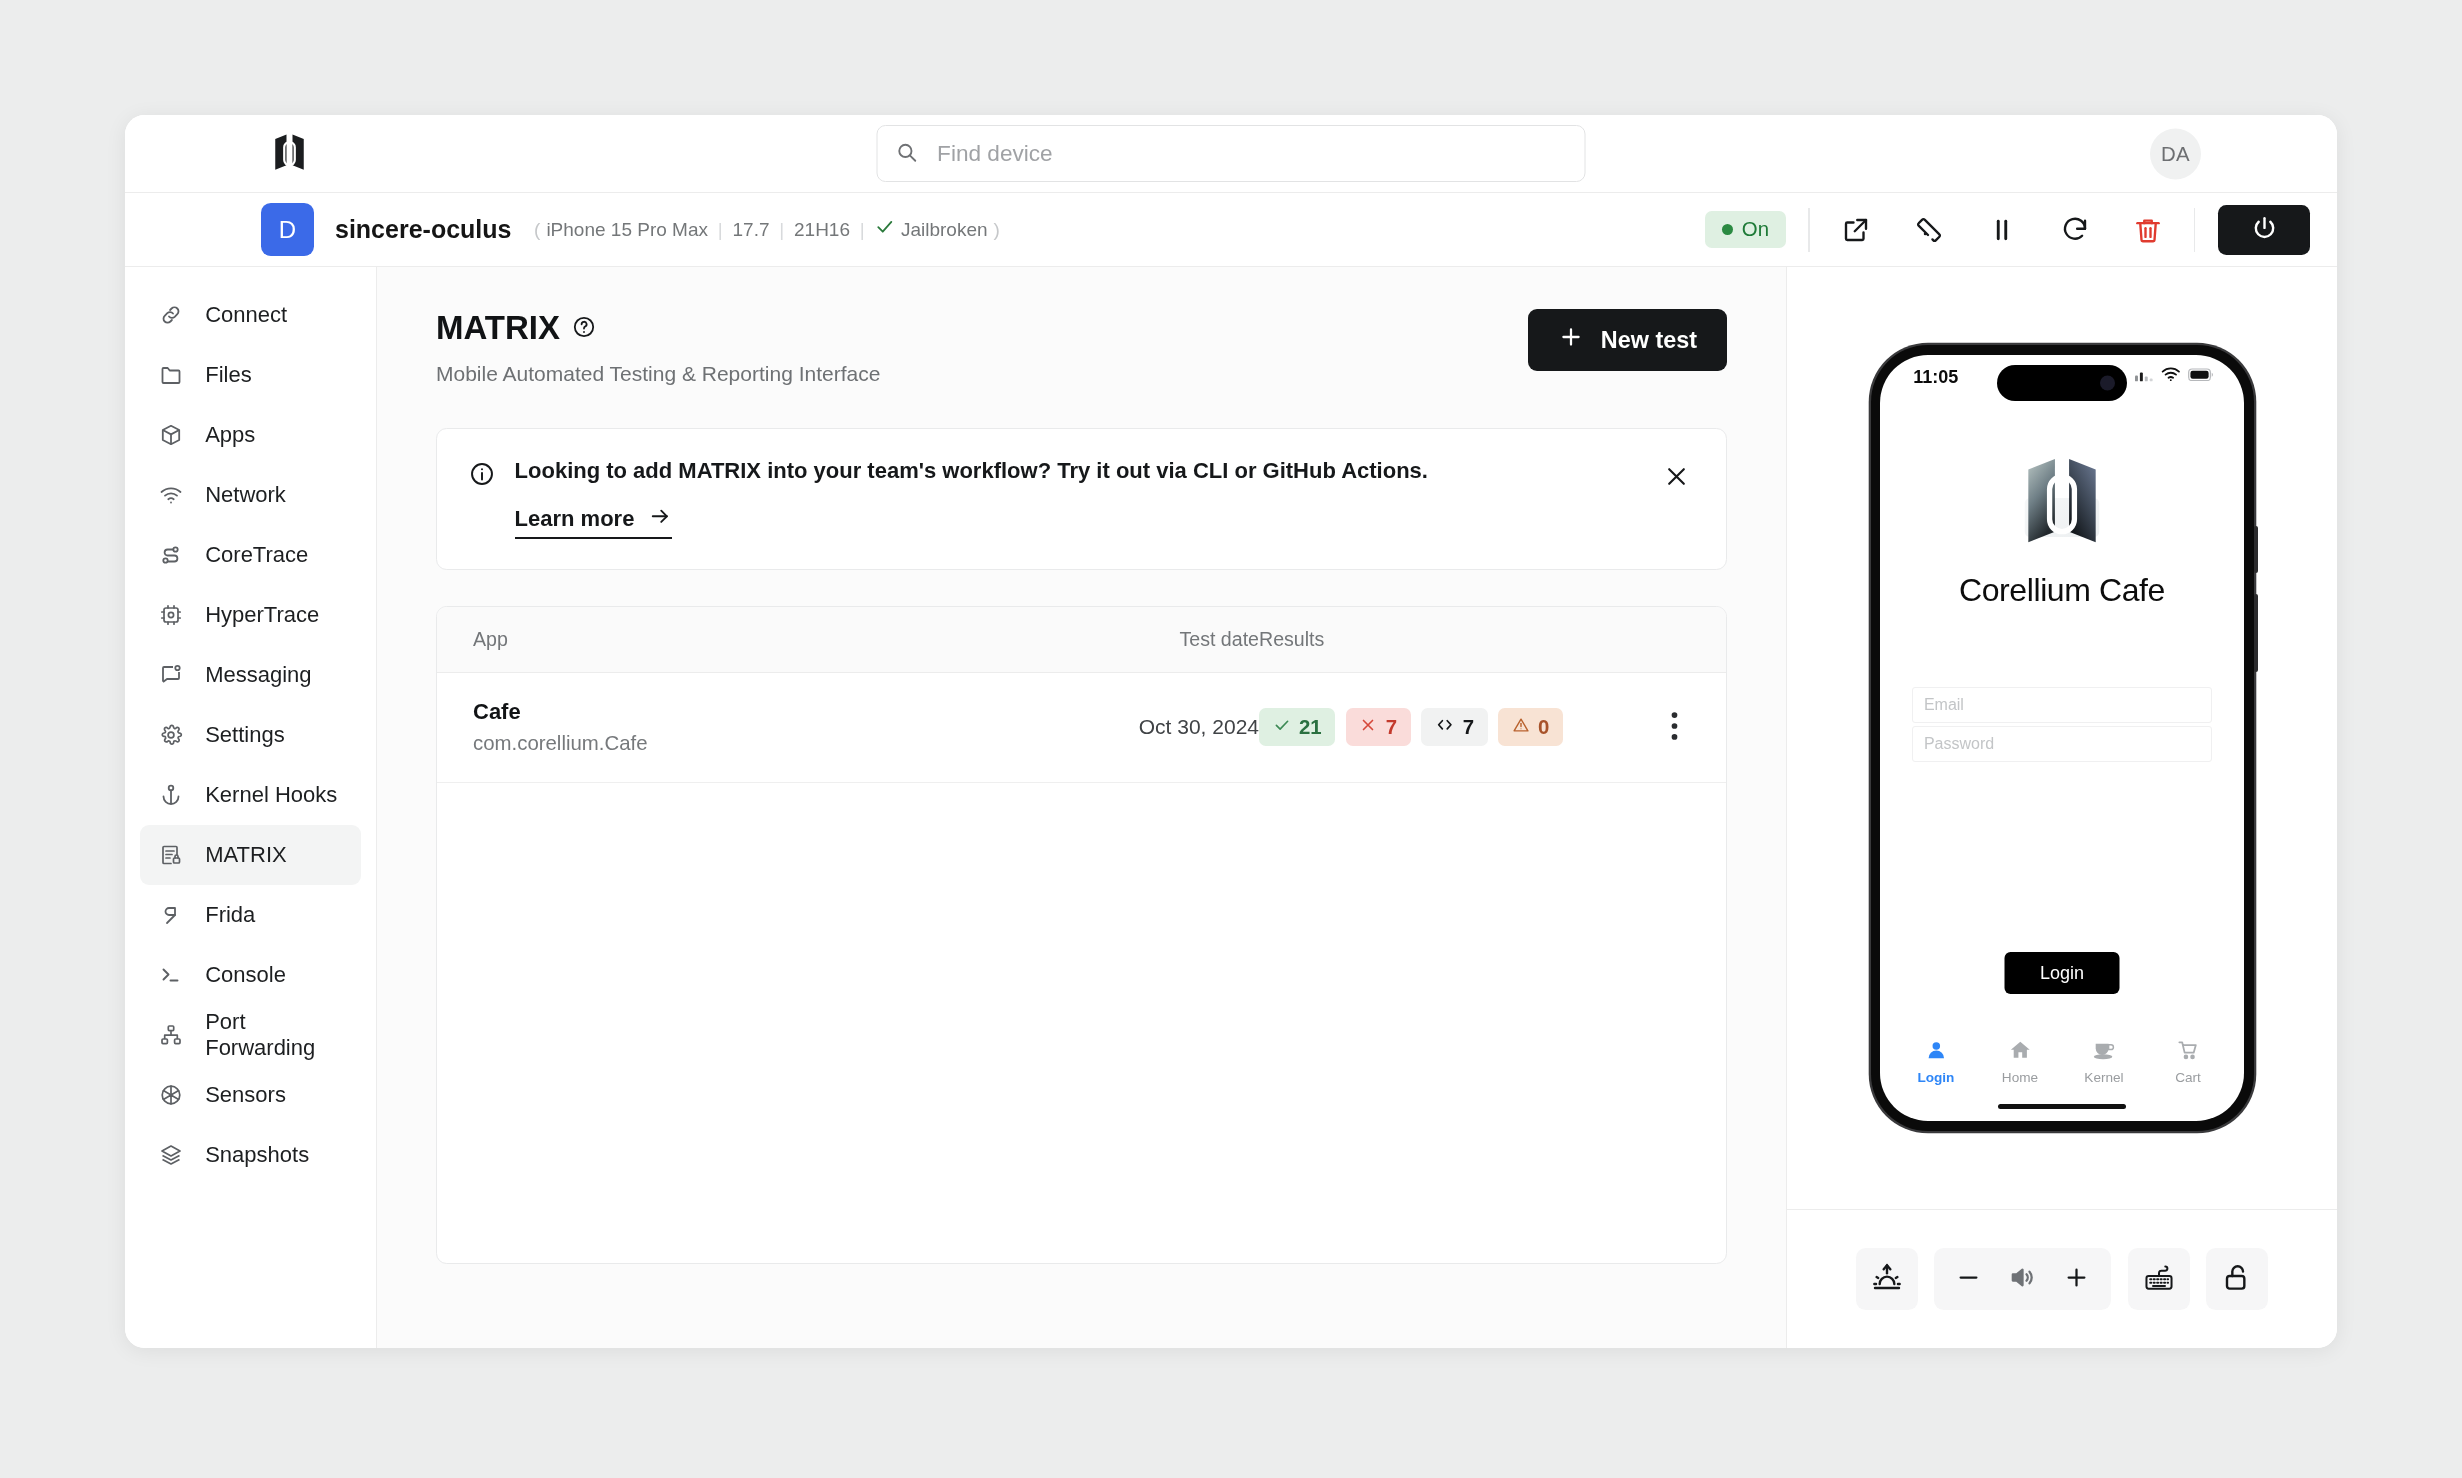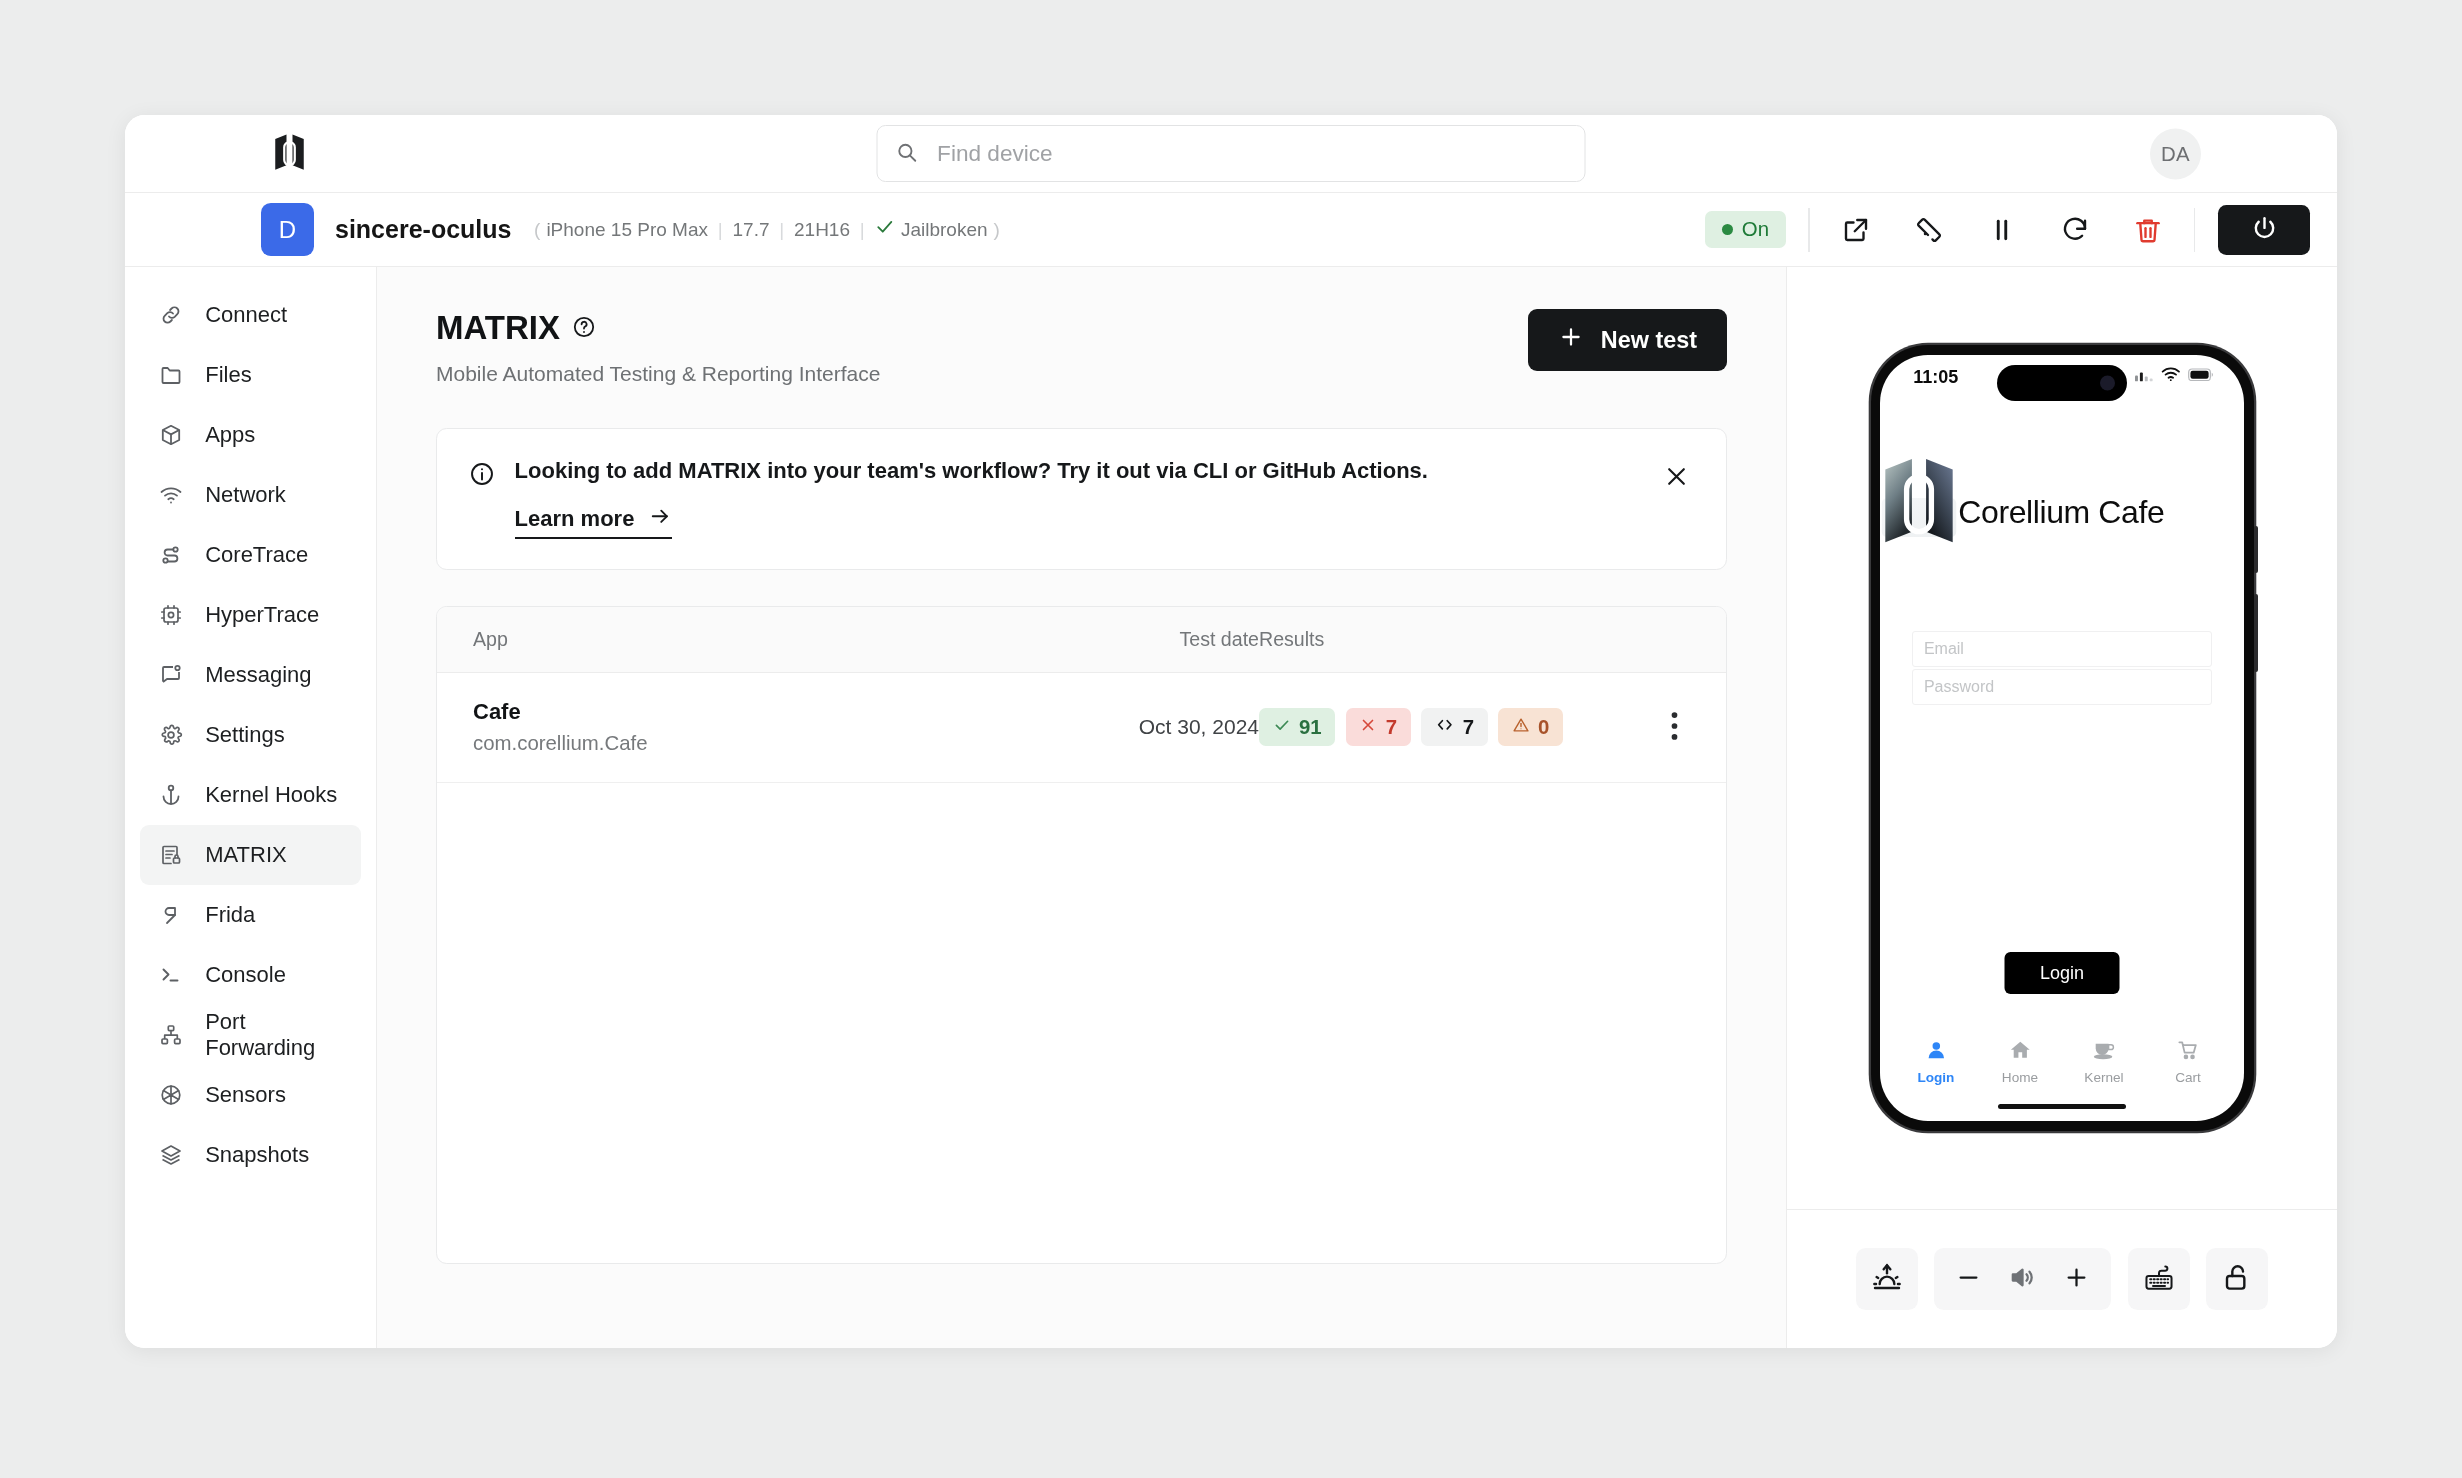--- a/index.html
+++ b/index.html
@@ -190,21 +190,21 @@
     height: 48px; display: flex; align-items: flex-start; justify-content: space-between;
     padding: 12px 30px 0 33px; position: relative;
   }
   .sb-time { font-size: 18px; font-weight: 700; color: #0b0b0b; }
   .dyn-island {
     position: absolute; left: 50%; transform: translateX(-50%); top: 10.6px;
     width: 130px; height: 36px; background: #000; border-radius: 19.6px;
   }
   .dyn-cam { position: absolute; right: 12px; top: 50%; transform: translateY(-50%); width: 15px; height: 15px; border-radius: 50%; background: #1b1b2a; }
   .sb-right { display: flex; align-items: center; gap: 6.8px; }
-  .app-logo-wrap { display: flex; align-items: center; margin-top: 50px; }
+  .app-logo-wrap { display: flex; flex-direction: column; align-items: center; margin-top: 50px; }
   .app-title { font-size: 32px; color: #0d0d0d; margin-top: 19.6px; letter-spacing: -0.4px; }
   .form { margin-top: 78px; padding: 0 32px; }
   .field {
     height: 36px; border: 0.8px solid #f0f0f1; border-radius: 3px;
     display: flex; align-items: center; padding-left: 10.6px;
     font-size: 16px; color: #c3c5c7;
   }
   .field + .field { margin-top: 2.3px; }
   .login-btn {
     position: absolute; left: 50%; transform: translateX(-50%); bottom: 127px;
@@ -579,21 +579,21 @@
           </div>
           <div class="col-date date-cell">Oct 30, 2024</div>
           <div class="col-res">
             <div class="badges">
               <div class="badge b-pass">
                 <span>
                   <svg width="18" height="18" viewBox="0 0 24 24" fill="none" stroke="#3d8a55" stroke-width="2.2" stroke-linecap="round" stroke-linejoin="round">
                       <path d="M4.5 12.5 9.5 17.5 19.5 7"></path>
                     </svg>
                 </span>
-                <span>91</span>
+                <span>21</span>
               </div>
               <div class="badge b-fail">
                 <span>
                   <svg width="18" height="18" viewBox="0 0 24 24" fill="none" stroke="#d6483a" stroke-width="2.2" stroke-linecap="round">
                       <path d="M6 6 18 18M18 6 6 18"></path>
                     </svg>
                 </span>
                 <span>7</span>
               </div>
               <div class="badge b-code">

